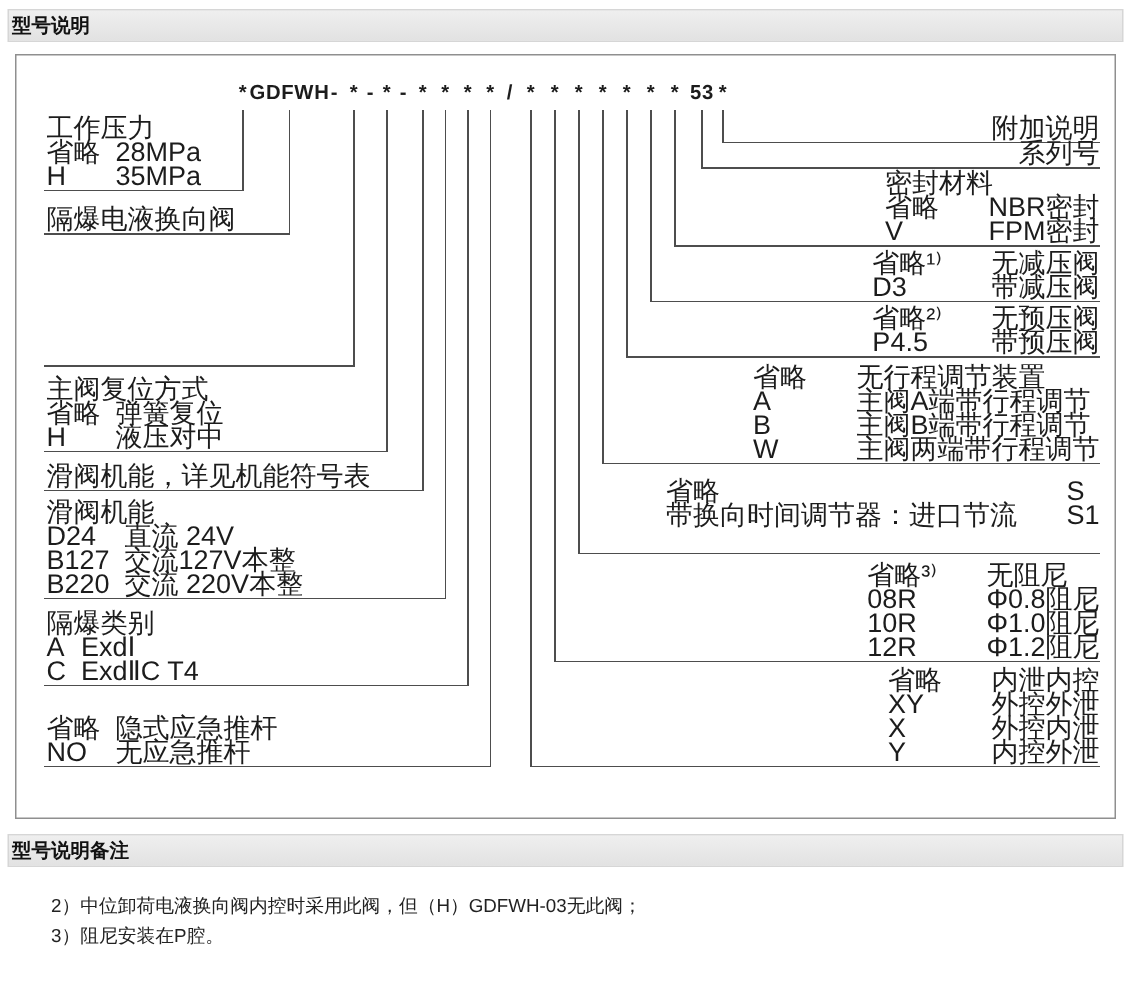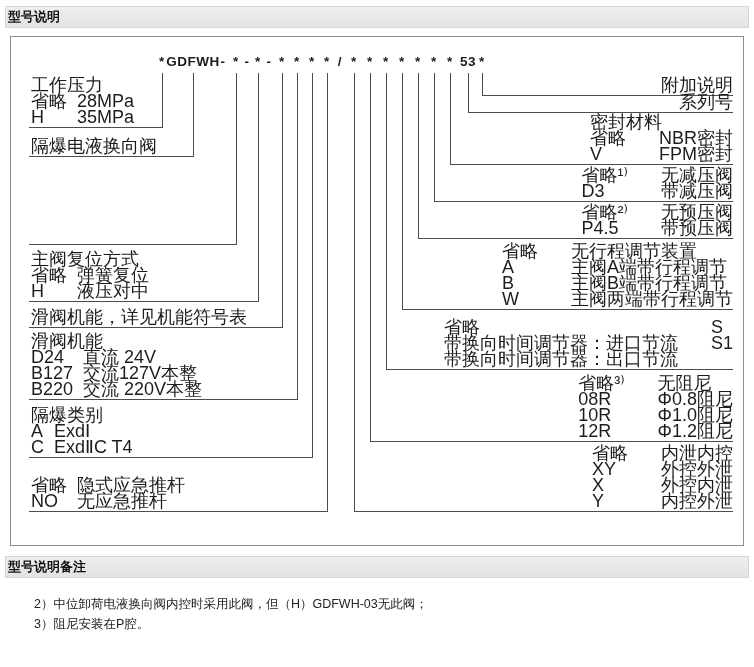--- a/index.html
+++ b/index.html
@@ -152,21 +152,20 @@
       <span class="cell code">B</span>
       <span class="cell desc">主阀B端带行程调节</span>
       <span class="cell code">W</span>
       <span class="cell desc">主阀两端带行程调节</span>
     </div>
   <div class="grp grp-r" style="right:10px;top:282px">
       <span class="cell code">省略</span>
       <span class="cell code">S</span>
       <span class="cell desc">带换向时间调节器：进口节流</span>
       <span class="cell code">S1</span>
-      <span class="cell desc">带换向时间调节器：出口节流</span>
     </div>
   <div class="grp grp-r" style="right:10px;top:338px">
       <span class="cell code">省略³⁾</span>
       <span class="cell desc">无阻尼</span>
       <span class="cell code">08R</span>
       <span class="cell desc">Φ0.8阻尼</span>
       <span class="cell code">10R</span>
       <span class="cell desc">Φ1.0阻尼</span>
       <span class="cell code">12R</span>
       <span class="cell desc">Φ1.2阻尼</span>

